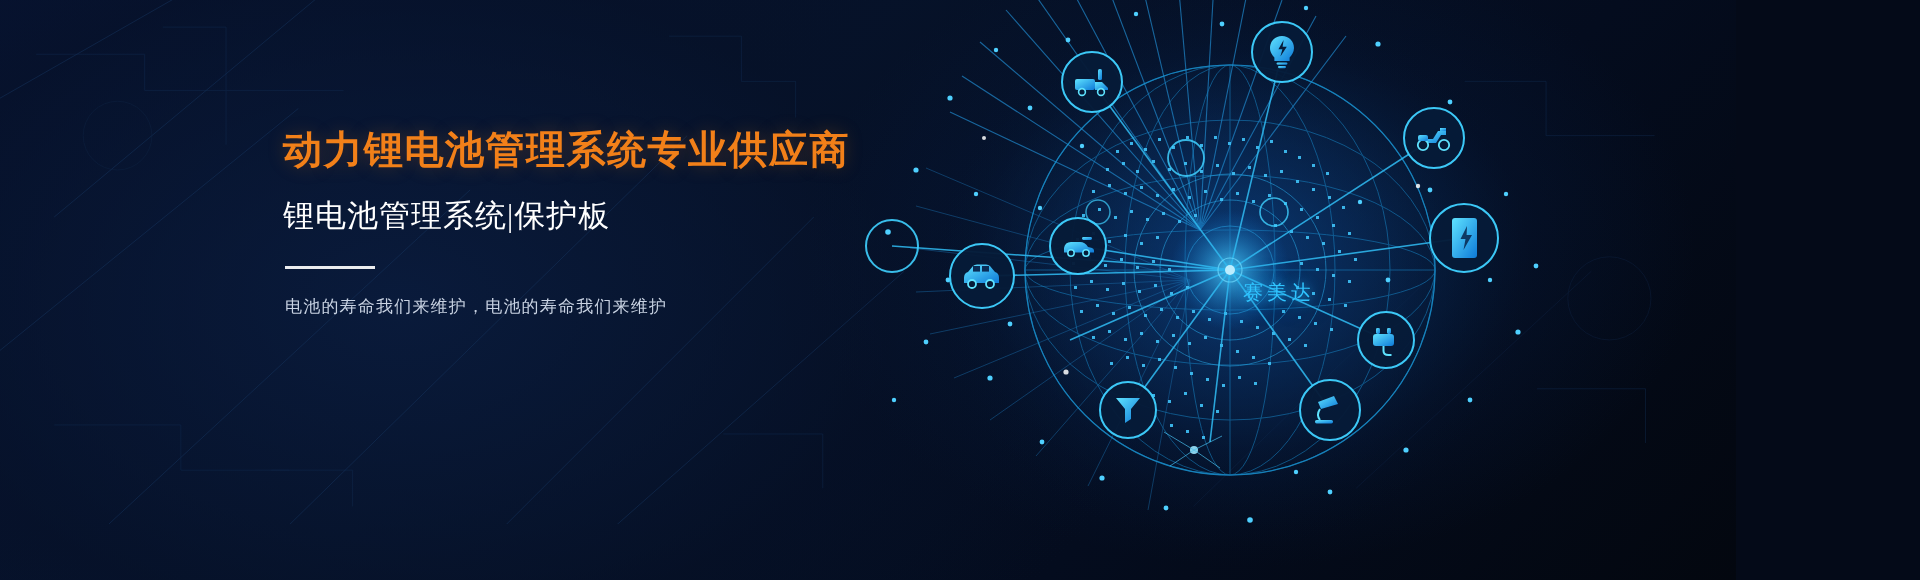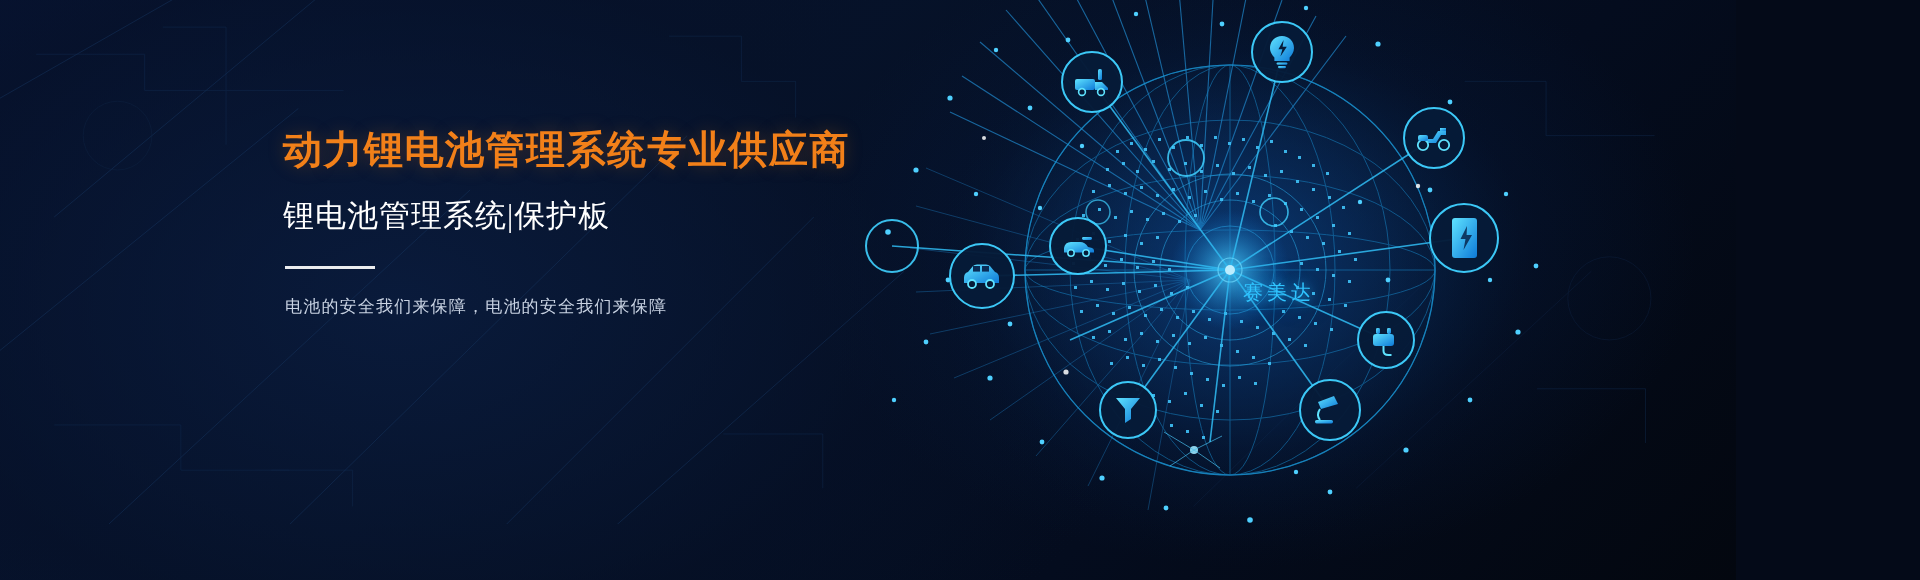--- a/index.html
+++ b/index.html
@@ -127,21 +127,21 @@
     </g>
   </svg>
 
   <div class="text-block">
     <h1 class="headline">动力锂电池管理系统专业供应商</h1>
 
     <h2 class="subtitle">锂电池管理系统|保护板</h2>
 
     <div class="divider"></div>
 
-    <p class="tagline">电池的安全我们来保障，电池的安全我们来保障</p>
+    <p class="tagline">电池的寿命我们来维护，电池的寿命我们来维护</p>
   </div>
 
   <div class="globe-wrap">
     <svg class="globe-svg" viewBox="0 0 740 620">
       <defs>
         <radialGradient id="globeGlow" cx="50%" cy="50%" r="50%">
           <stop offset="0%" stop-color="#0d4f9e" stop-opacity="0.55"></stop>
           <stop offset="55%" stop-color="#082f63" stop-opacity="0.30"></stop>
           <stop offset="100%" stop-color="#04142e" stop-opacity="0"></stop>
         </radialGradient>

